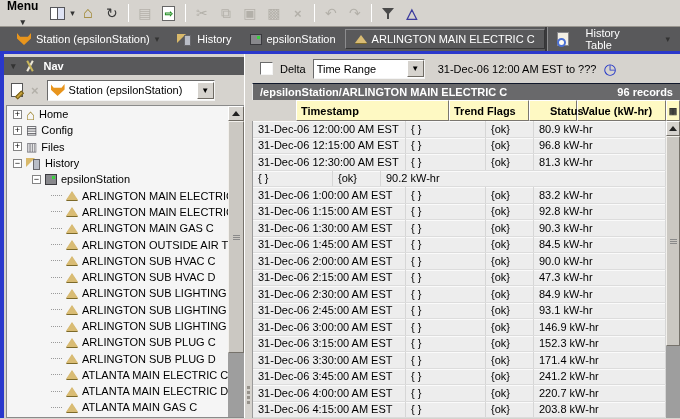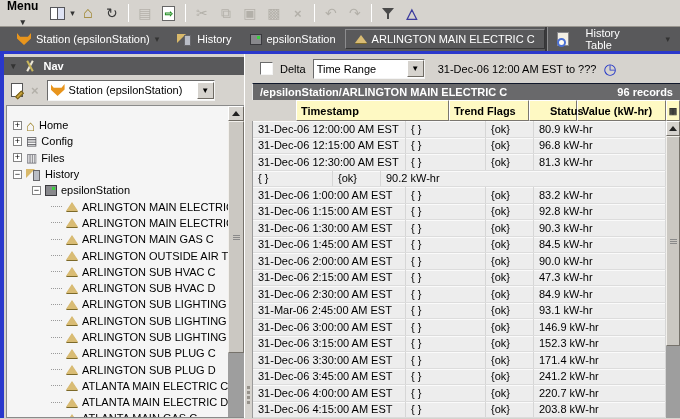--- a/index.html
+++ b/index.html
@@ -71,21 +71,21 @@
     display:flex; align-items:center; gap:7px; padding:0 7px; }
   .nav-tools { height:30px; display:flex; align-items:center; gap:8px; padding:0 7px; }
   .combo { display:flex; align-items:center; gap:4px; background:#fff; height:21px;
     border:1px solid; border-color:#6a6a6a #f4f4f4 #f4f4f4 #6a6a6a; padding-left:3px; }
   .combo-btn { width:17px; height:17px; margin-left:auto; background:#d6d3ce; display:flex;
     align-items:center; justify-content:center; font-size:8px;
     border:1px solid; border-color:#fff #6f6b64 #6f6b64 #fff; }
   .nav-combo { width:168px; }
   .tree-wrap { flex:1; margin-left:2px; background:#f5f5f5; border:1px solid #8a8a8a; border-right:none;
     display:flex; overflow:hidden; }
-  .tree { flex:1; overflow:hidden; padding-top:11px; }
+  .tree { flex:1; overflow:hidden; padding-top:0; }
   .trow { display:flex; align-items:center; height:16.3px; white-space:nowrap; overflow:hidden; gap:4px; }
   .trow .tlabel { overflow:hidden; }
   .texp { flex:none; }
   .exp-plus, .exp-minus { width:9px; height:9px; background:#fff; border:1px solid #848484;
     font-size:9px; line-height:7px; text-align:center; margin-left:3px; }
   .exp-plus::after { content:"+"; } .exp-minus::after { content:"−"; }
   .exp-none { width:11px; height:0; border-top:1px dotted #9a9a9a; }
   .d0 { padding-left:3px; } .d1 { padding-left:22px; } .d2 { padding-left:44px; }
   .ticon { flex:none; display:inline-flex; align-items:center; justify-content:center; }
   .icon-home::before { content:"⌂"; color:#9a7f22; font-size:15px; font-weight:bold; }
@@ -445,21 +445,21 @@
             </div>
 
             <div class="row">
               <span class="cell c-ts">31-Dec-06 2:30:00 AM EST</span>
               <span class="cell c-tf">{ }</span>
               <span class="cell c-st">{ok}</span>
               <span class="cell c-val">84.9 kW-hr</span>
             </div>
 
             <div class="row">
-              <span class="cell c-ts">31-Mar-06 2:45:00 AM EST</span>
+              <span class="cell c-ts">31-Dec-06 2:45:00 AM EST</span>
               <span class="cell c-tf">{ }</span>
               <span class="cell c-st">{ok}</span>
               <span class="cell c-val">93.1 kW-hr</span>
             </div>
 
             <div class="row">
               <span class="cell c-ts">31-Dec-06 3:00:00 AM EST</span>
               <span class="cell c-tf">{ }</span>
               <span class="cell c-st">{ok}</span>
               <span class="cell c-val">146.9 kW-hr</span>

